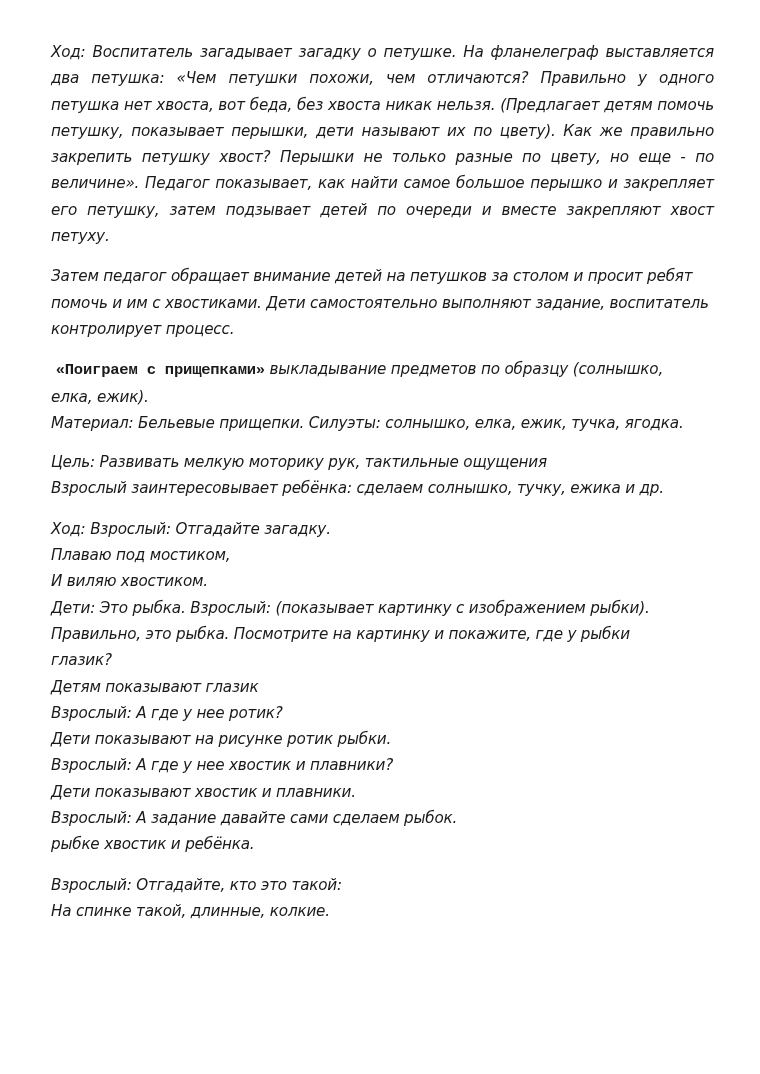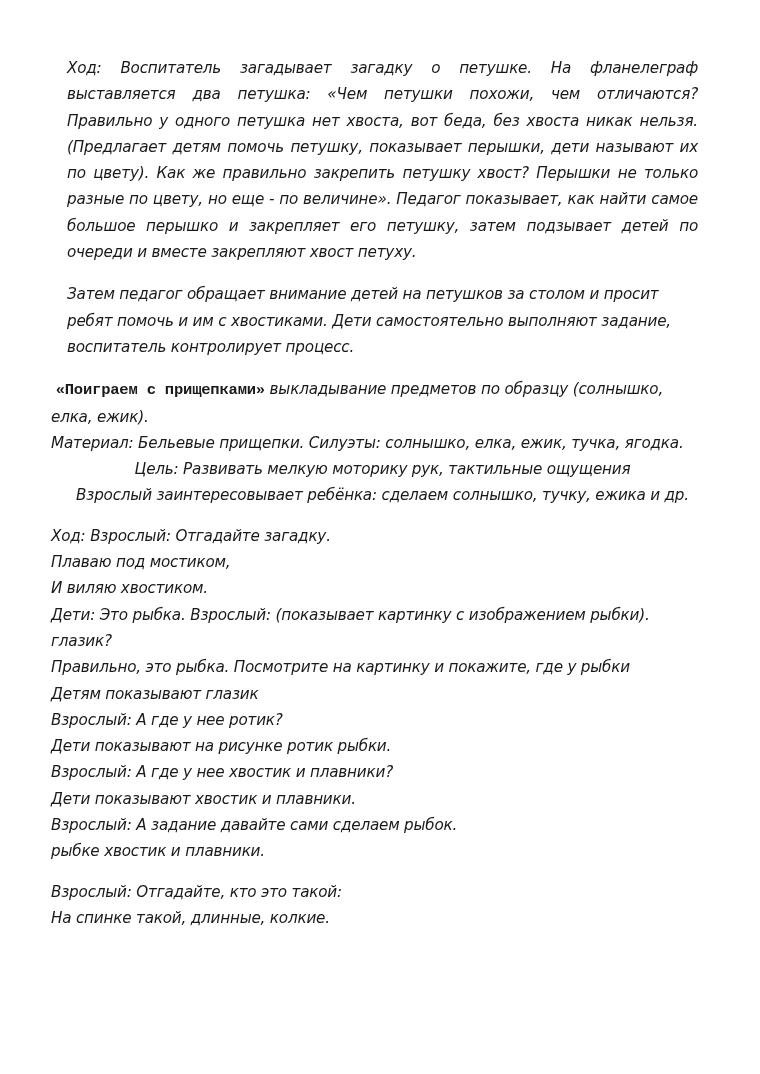--- a/index.html
+++ b/index.html
@@ -18,27 +18,27 @@
     left: 51px;
     top: 39px;
     width: 663px;
     font-family: "DejaVu Sans", sans-serif;
     font-style: italic;
     font-size: 15.2px;
     color: #1a1a1a;
     letter-spacing: -0.2px;
   }
   .para {
-    margin: 16px;
+    margin: 0;
     line-height: 26.3px;
   }
   .justify {
     text-align: justify;
   }
-  .gap-1 { margin-top: 0; text-align: center; }
+  .gap-1 { margin-top: 13px; }
   .gap-2 { margin-top: 14px; }
   .line {
     display: block;
     line-height: 26.3px;
     white-space: nowrap;
   }
   .bold {
     font-weight: bold;
     font-style: normal;
     font-family: Liberation Mono, monospace;
@@ -63,29 +63,29 @@
   <div class="gap-1">
     <span class="line">Цель: Развивать мелкую моторику рук, тактильные ощущения</span>
     <span class="line">Взрослый заинтересовывает ребёнка: сделаем солнышко, тучку, ежика и др.</span>
   </div>
 
   <div class="gap-2">
     <span class="line">Ход: Взрослый: Отгадайте загадку.</span>
     <span class="line">Плаваю под мостиком,</span>
     <span class="line">И виляю хвостиком.</span>
     <span class="line">Дети: Это рыбка. Взрослый: (показывает картинку с изображением рыбки).</span>
+    <span class="line">Правильно, это рыбка. Посмотрите на картинку и покажите, где у рыбки</span>
     <span class="line">глазик?</span>
-    <span class="line">Правильно, это рыбка. Посмотрите на картинку и покажите, где у рыбки</span>
     <span class="line">Детям показывают глазик</span>
     <span class="line">Взрослый: А где у нее ротик?</span>
     <span class="line">Дети показывают на рисунке ротик рыбки.</span>
     <span class="line">Взрослый: А где у нее хвостик и плавники?</span>
     <span class="line">Дети показывают хвостик и плавники.</span>
     <span class="line">Взрослый: А задание давайте сами сделаем рыбок.</span>
-    <span class="line">рыбке хвостик и плавники.</span>
+    <span class="line">рыбке хвостик и ребёнка.</span>
   </div>
 
   <div class="gap-2">
     <span class="line">Взрослый: Отгадайте, кто это такой:</span>
     <span class="line">На спинке такой, длинные, колкие.</span>
   </div>
 
 </div>
 
 </body></html>

